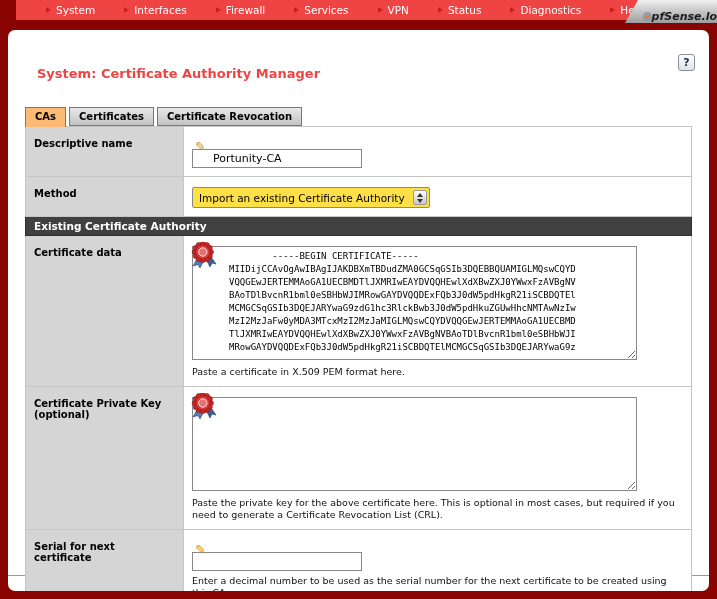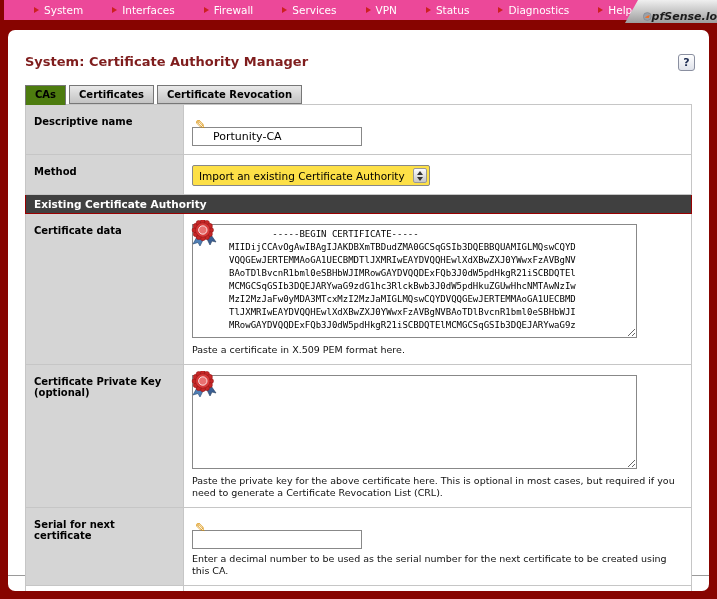--- a/index.html
+++ b/index.html
@@ -6,22 +6,22 @@
   html,body { margin:0; padding:0; }
   body {
     width:717px; height:599px;
     background:#870400;
     font-family:"DejaVu Sans","Liberation Sans",sans-serif;
     position:relative; overflow:hidden;
   }
 
   
   .topbar {
-    position:absolute; top:0; left:4px; right:0; height:20px;
-    background:#ec4899;
+    position:absolute; top:0; left:16px; right:0; height:20px;
+    background:#ef4444;
     display:flex; align-items:center; gap:29px;
     padding-left:30px;
   }
   .menu-item { display:flex; align-items:center; gap:5px; cursor:pointer; }
   .menu-item .lbl { color:#fff; font-size:10.5px; }
   .arrow-icon {
     width:0; height:0;
     border-left:5px solid #cc2020;
     border-top:3.5px solid transparent;
     border-bottom:3.5px solid transparent;
@@ -39,41 +39,41 @@
   
   .card {
     position:absolute; left:8px; right:8px; top:30px; bottom:8px;
     background:#fff; border-radius:7px; overflow:hidden;
   }
   .title-row {
     padding:24px 14px 0 17px;
     display:flex; justify-content:space-between; align-items:flex-start;
   }
   .page-title {
-    margin:0; font-size:13px; font-weight:bold; color:#7f1d1d;
+    margin:12px; font-size:13px; font-weight:bold; color:#ef4444;
   }
   .help-btn {
     width:17px; height:17px;
     border:1px solid #8a8fa0; border-radius:3px;
     background:linear-gradient(#ffffff,#dfe2ea);
     color:#223055; font-weight:bold; font-size:11px;
     text-align:center; line-height:15px; cursor:pointer;
   }
 
   
   .tabs { margin:14px 17px 0; display:flex; gap:3px; position:relative; z-index:2; }
   .tab {
     font-size:10px; font-weight:bold; color:#000;
     padding:3px 9px 3px;
     border:1px solid #777;
     background:linear-gradient(#e9e9e9,#c3c3c3);
     cursor:pointer;
   }
   .tab.active {
-    background:#4d7c0f;
+    background:#fdba74;
     border-bottom:none;
     margin-bottom:-1px;
     padding-bottom:4px;
     z-index:3;
   }
 
   
   table.form {
     width:667px; margin:0 17px;
     border-collapse:collapse;

